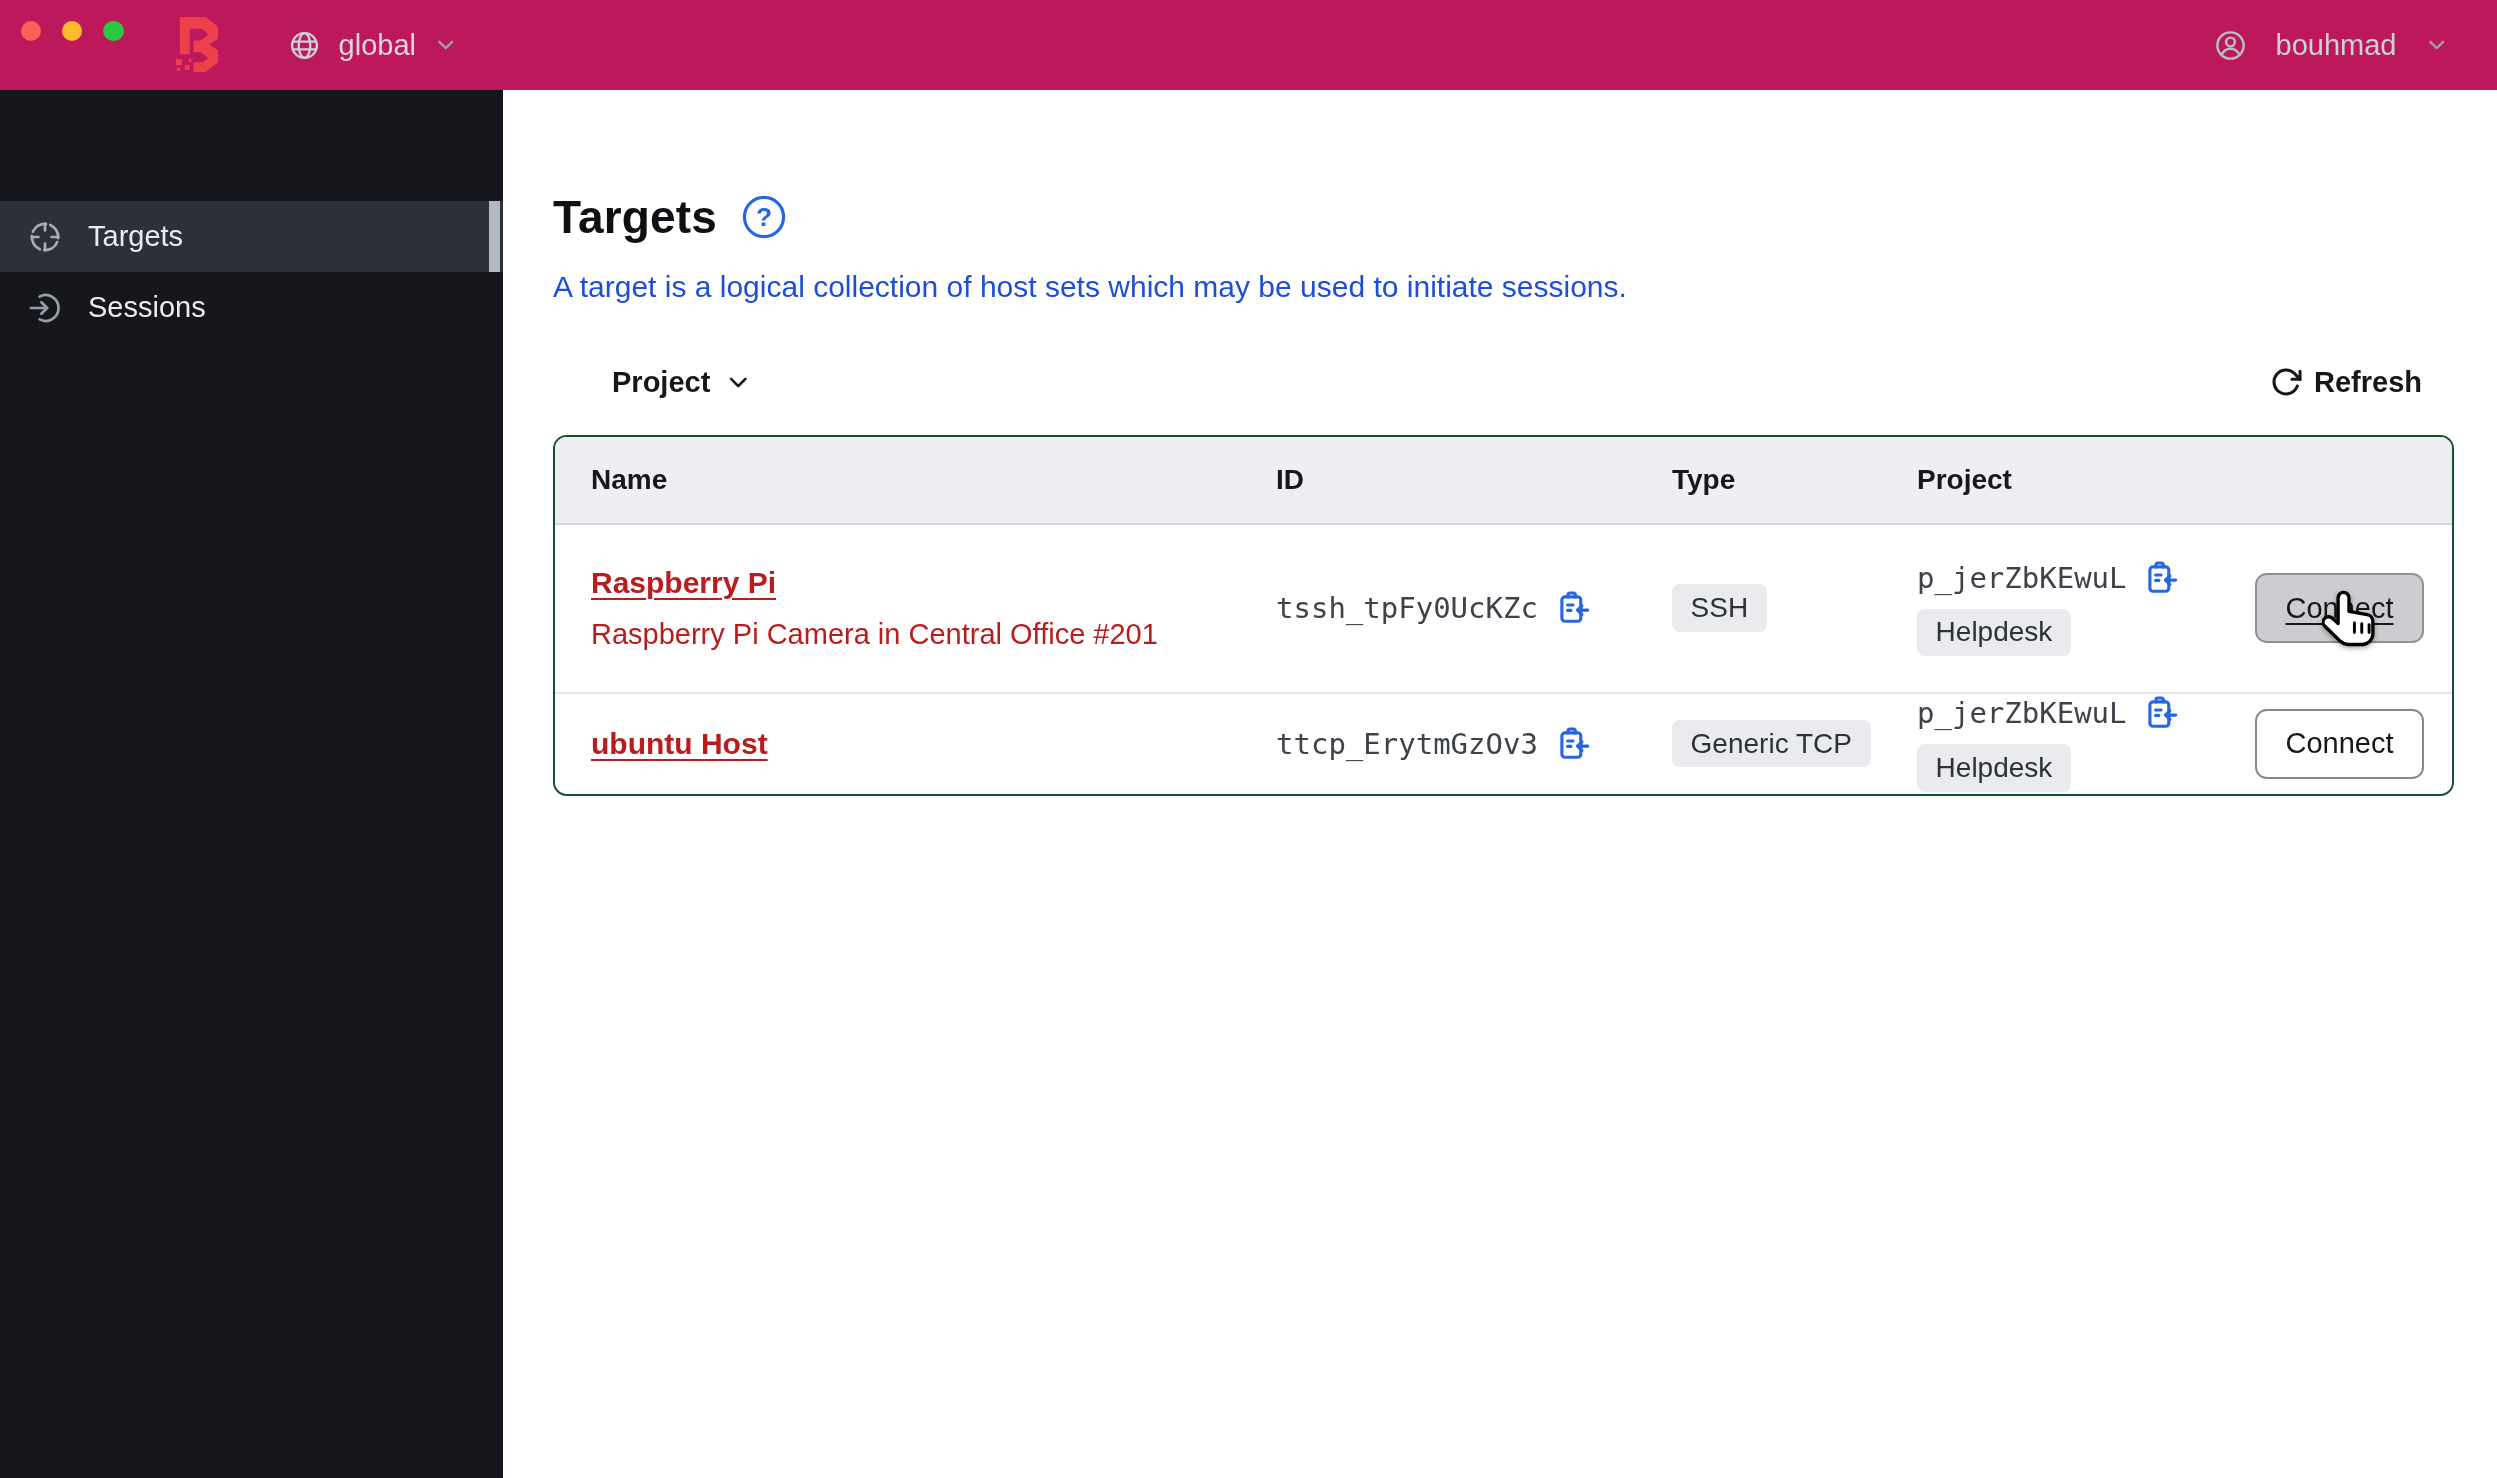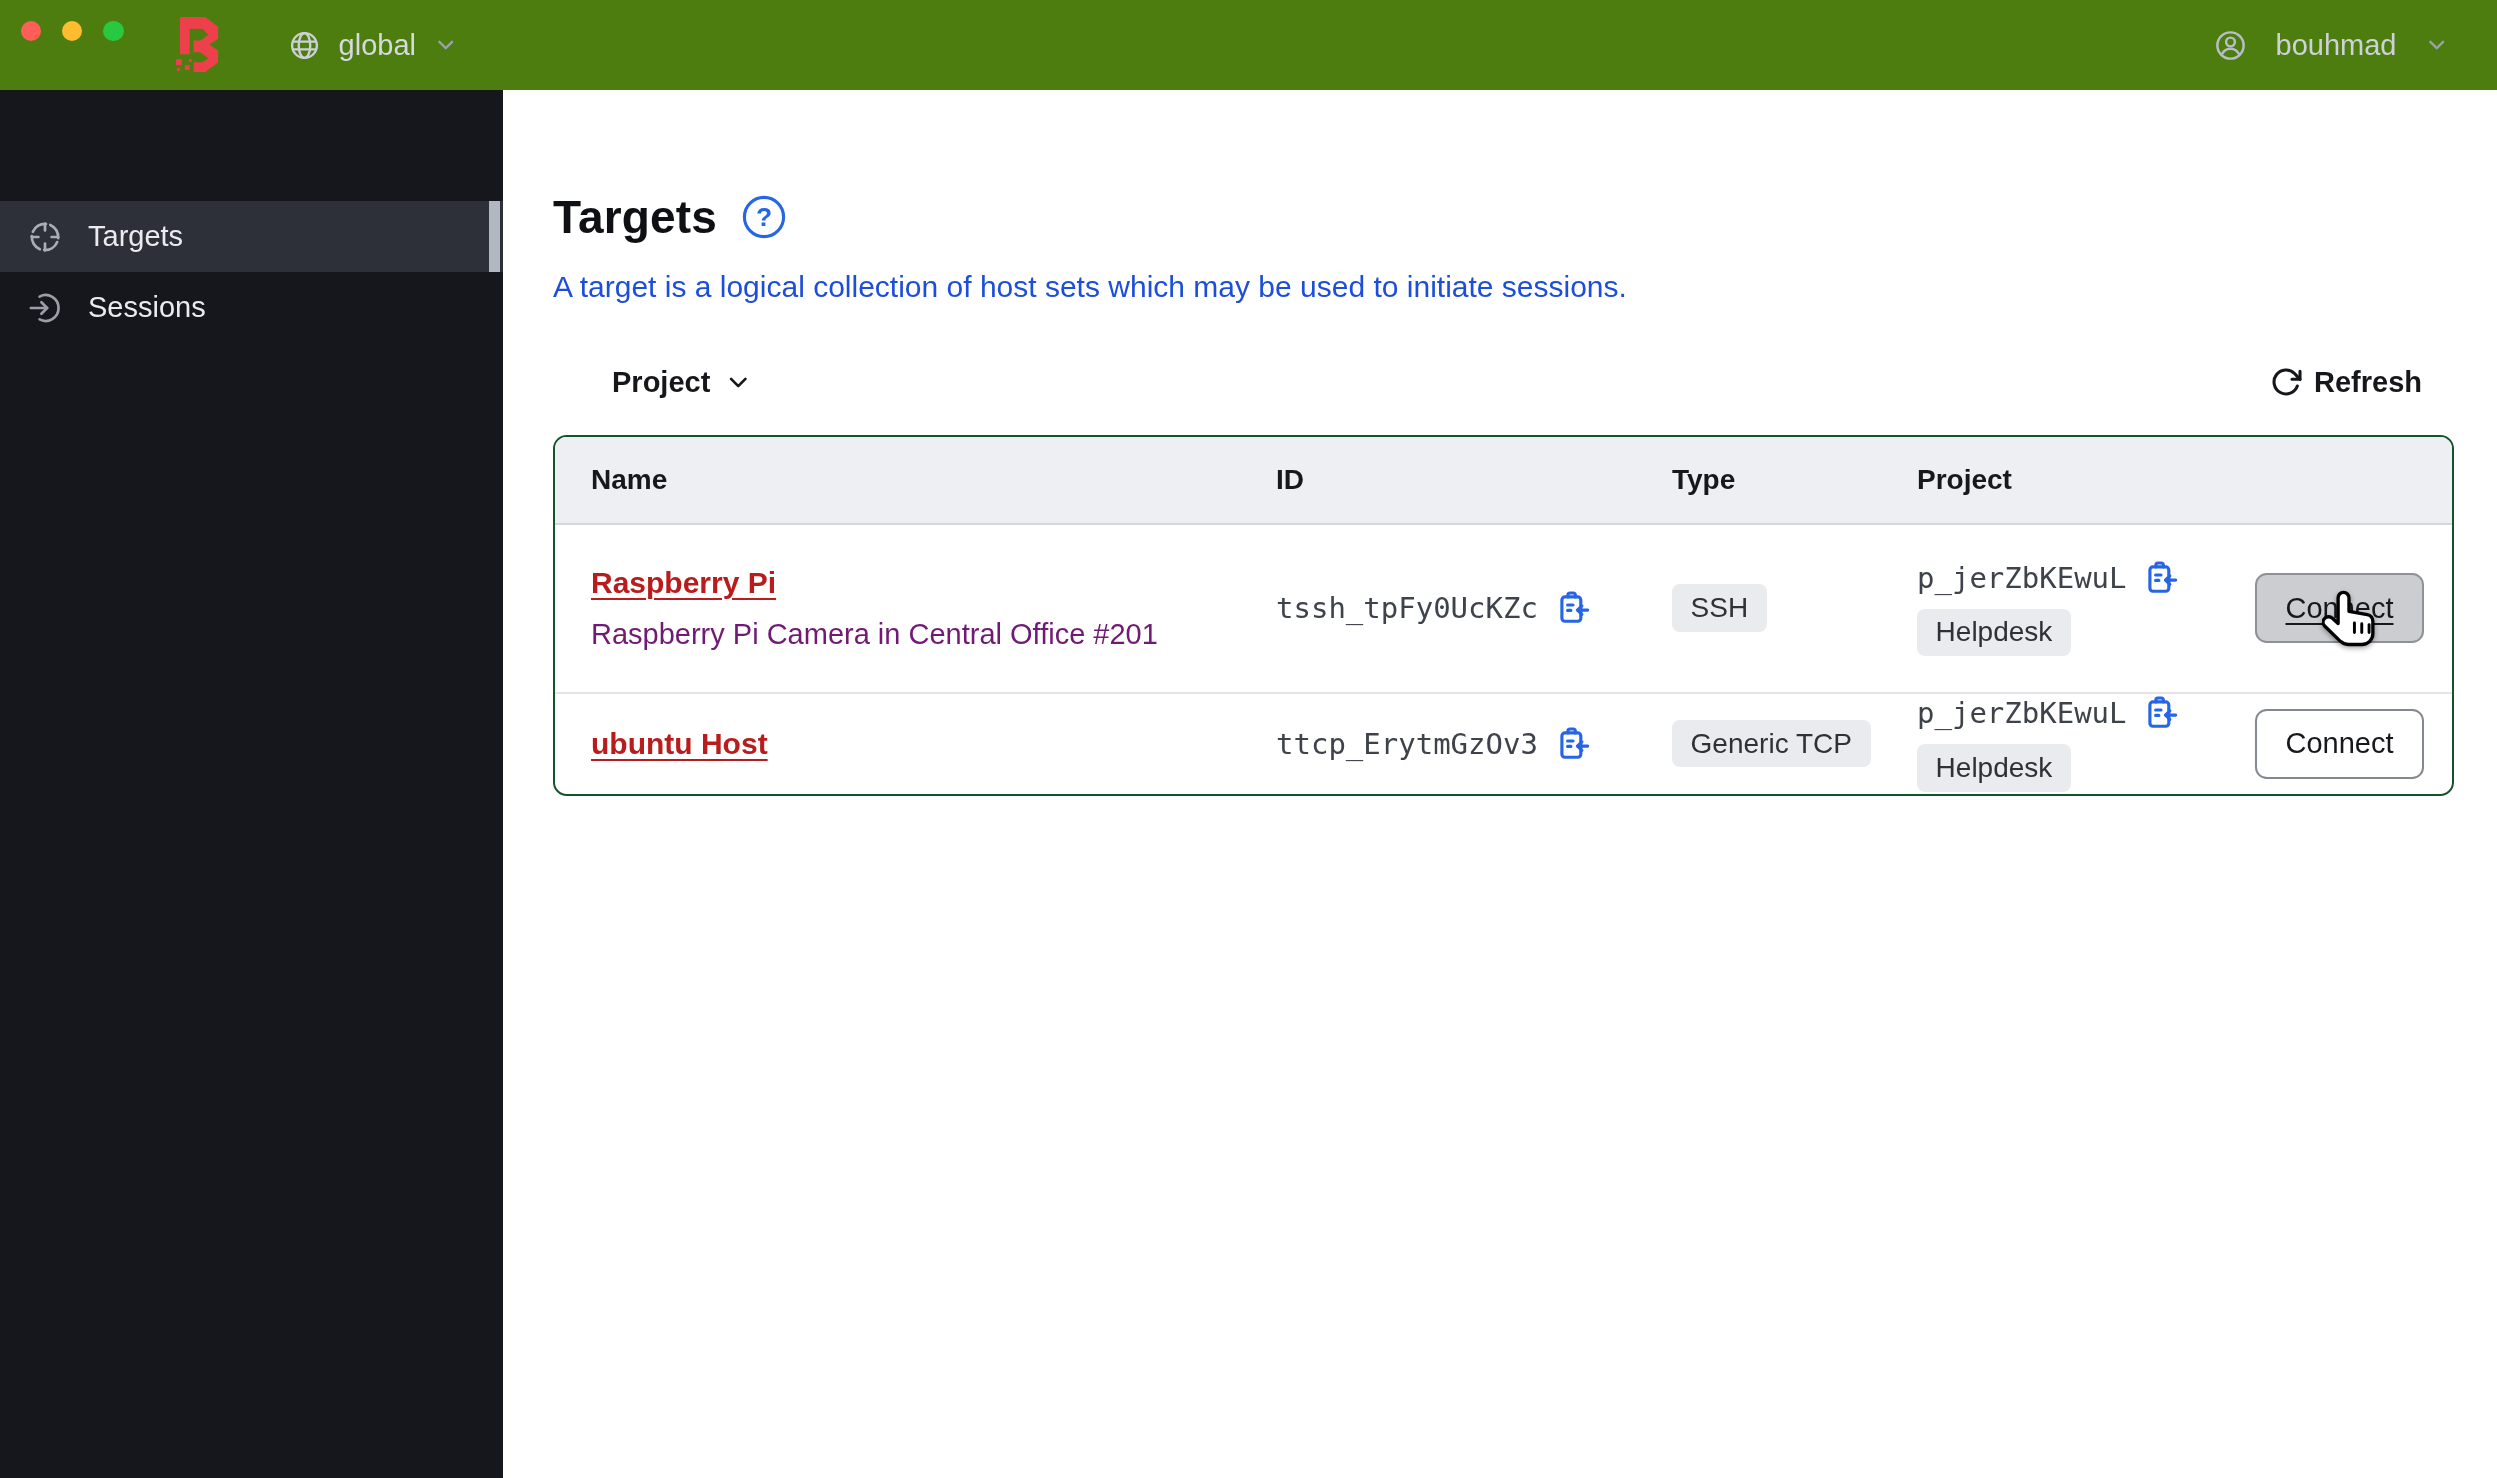--- a/index.html
+++ b/index.html
@@ -6,21 +6,21 @@
   html,body { margin:0; padding:0; }
   body {
     width:2497px; height:1478px; position:relative; overflow:hidden;
     background:#ffffff; font-family:"Liberation Sans", sans-serif;
     -webkit-font-smoothing:antialiased;
   }
 
   
   .titlebar {
     position:absolute; top:0; left:0; width:2497px; height:90px;
-    background:#4d7c0f;
+    background:#be185d;
   }
   .traffic { position:absolute; left:20.6px; top:20.6px; display:flex; gap:20.6px; }
   .light { width:20.6px; height:20.6px; border-radius:50%; }
   .light.close { background:#ff5f57; }
   .light.min   { background:#febc2e; }
   .light.zoom  { background:#28c840; }
   .brand-logo { position:absolute; left:174px; top:14.7px; width:49px; height:60px; }
   .scope {
     position:absolute; left:288px; top:0; height:90px;
     display:flex; align-items:center; gap:17.6px; cursor:default;
@@ -80,21 +80,21 @@
   }
   .pad-first { padding-left:36px; }
   .trow.r1 { height:167px; }
   .trow.r2 { height:102px; border-top:2px solid #e2e4e8; }
 
   .cell-name { padding-left:36px; display:flex; flex-direction:column; justify-content:center; }
   .row-link {
     color:#b91c1c; font-size:30px; font-weight:700; text-decoration:underline;
     text-underline-offset:4.9px; text-decoration-thickness:2px; width:max-content;
   }
-  .row-sub { margin-top:18px; font-size:29px; color:#701a75; }
+  .row-sub { margin-top:18px; font-size:29px; color:#b91c1c; }
 
   .mono-row { display:flex; align-items:center; gap:16.7px; }
   .mono { font-family:"DejaVu Sans Mono", monospace; font-size:29px; color:#3e424a; }
   .copy-btn { width:36px; height:36px; display:block; flex:0 0 auto; }
 
   .badge {
     display:inline-block; width:max-content; background:#e9ebee; border-radius:7.8px;
     padding:7.8px 18.6px; font-size:28px; color:#2e3138;
   }
   .cell-project { display:flex; flex-direction:column; align-items:flex-start; justify-content:flex-end; }

